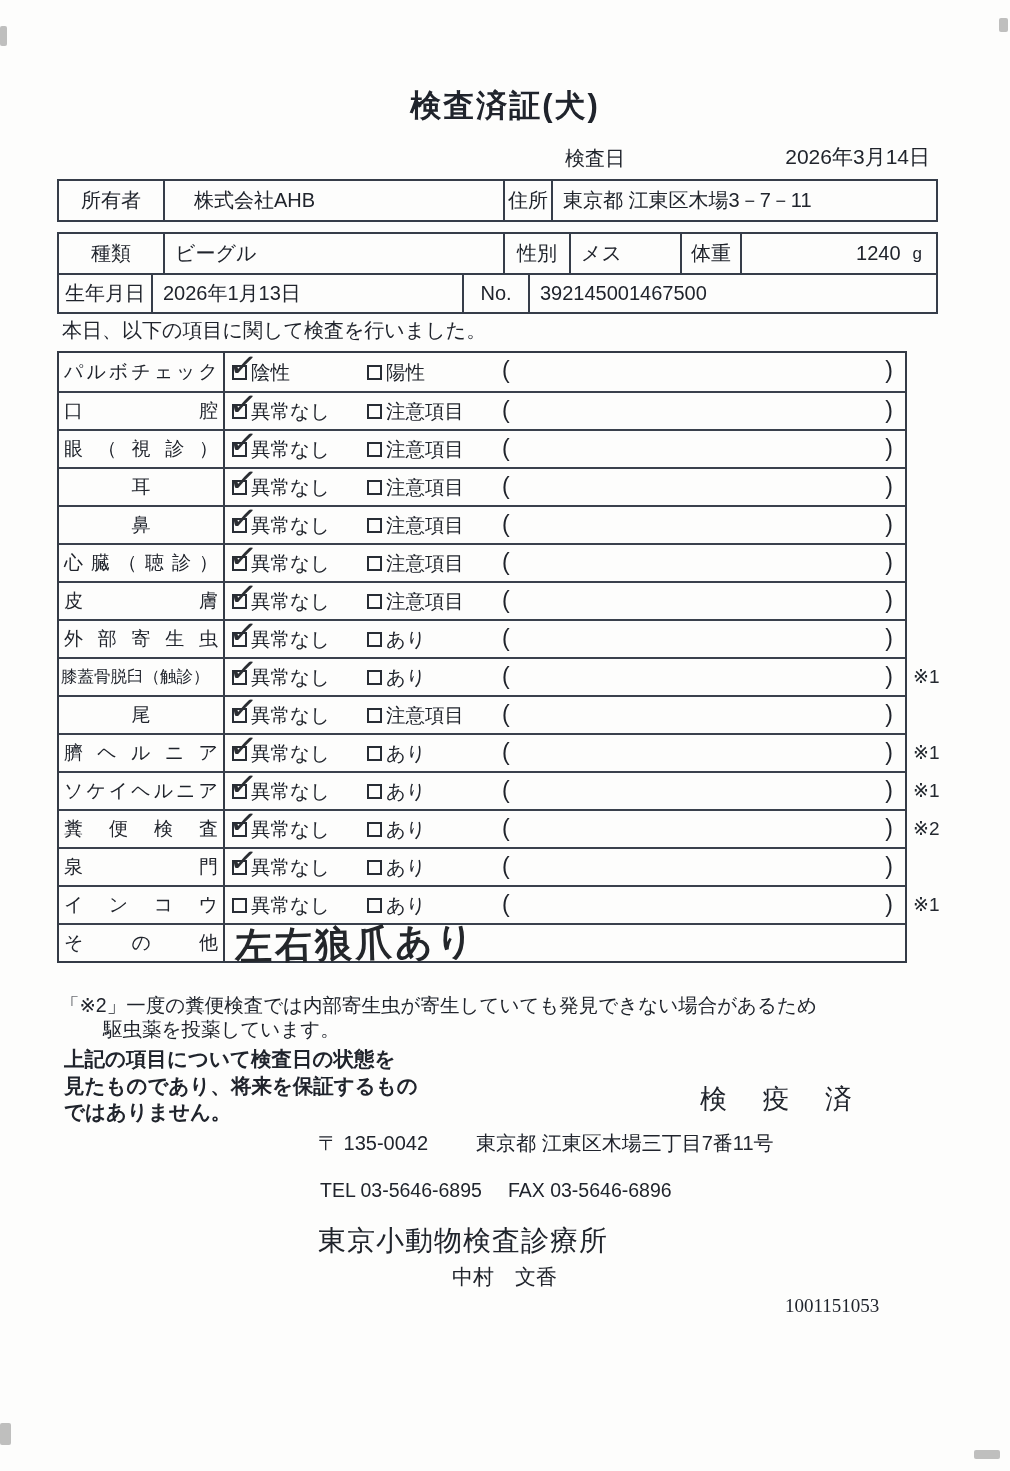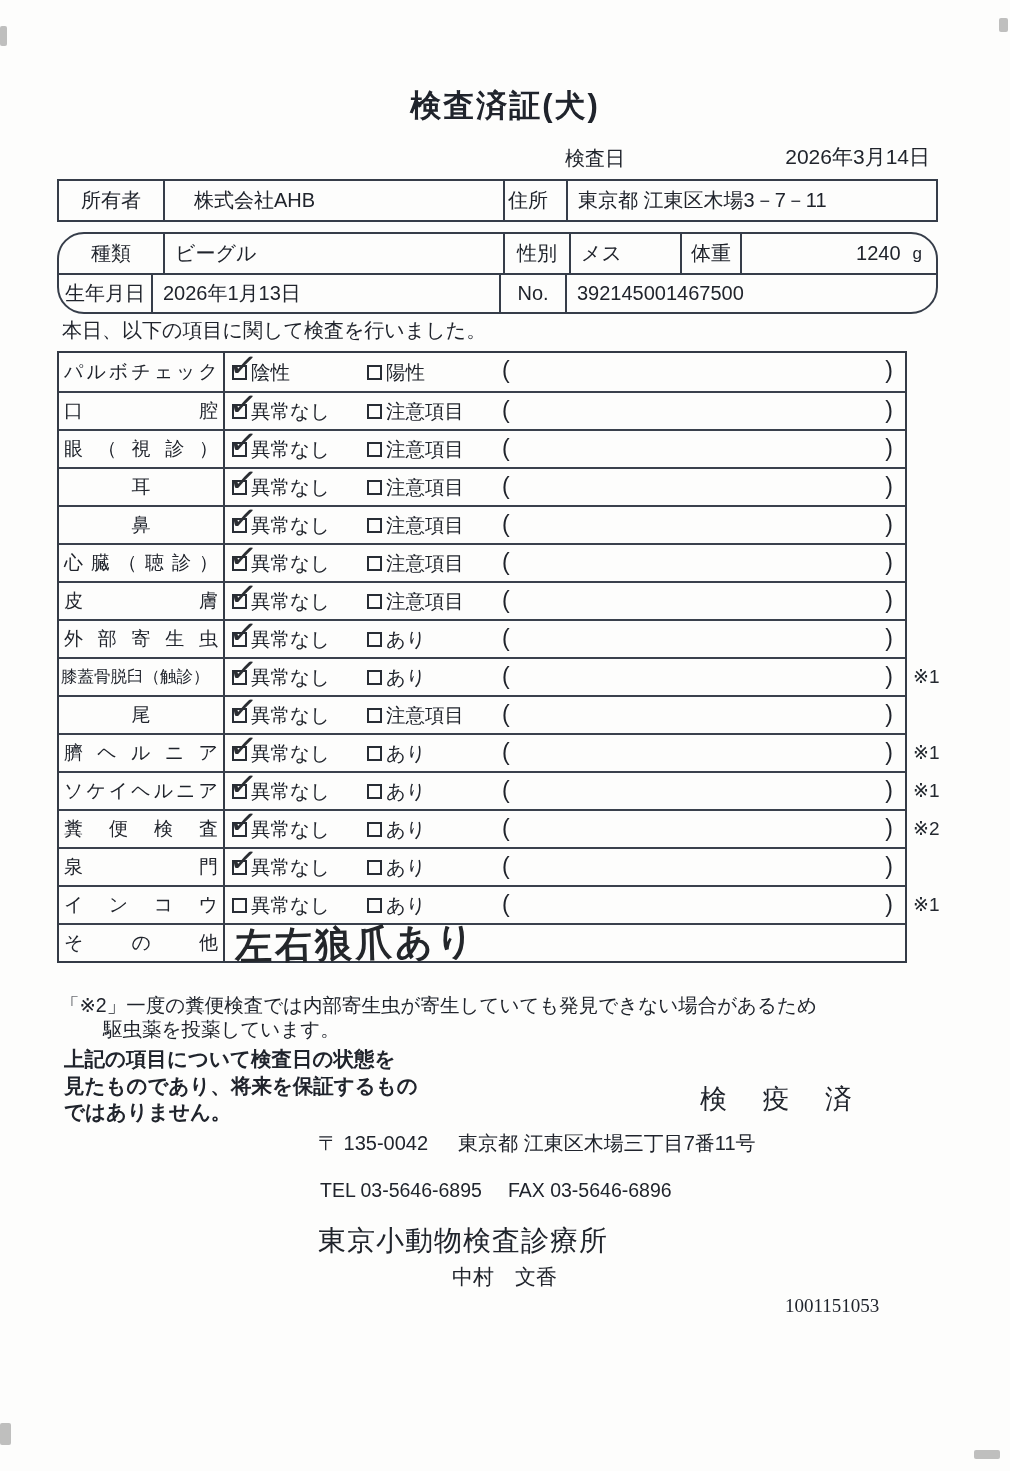--- a/index.html
+++ b/index.html
@@ -42,21 +42,21 @@
   .cb { position:absolute; left:0; top:0; width:15px; height:15px; border:2px solid #282d35; }
   .check { position:absolute; left:-3px; top:-17px; font-size:34px; font-weight:700; color:#2b2e33; transform:rotate(7deg); line-height:1; }
   .paren { position:absolute; top:4px; font-size:23px; font-weight:400; }
   .paren.po { left:277px; } .paren.pc { right:12px; }
   .note { position:absolute; left:calc(100% + 8px); top:6px; font-size:19px; white-space:nowrap; color:#242930; }
   .handwrite { position:absolute; left:10px; top:-6px; font-size:37px; font-weight:700; letter-spacing:3px; color:#23262a; transform:rotate(-1.5deg); white-space:nowrap; }
 
   .fn { left:60px; font-size:19.5px; }
   .disc { left:64px; top:1046px; font-size:20.5px; font-weight:600; line-height:26.5px; }
   .stamp { left:700px; top:1081px; font-size:27px; letter-spacing:14px; font-weight:500; }
-  .postal-line { left:318px; top:1130px; font-size:20px; display:flex; gap:30px; }
+  .postal-line { left:318px; top:1130px; font-size:20px; display:flex; gap:48px; }
   .tel-line { left:320px; top:1179px; font-size:19.5px; display:flex; gap:26px; }
   .clinic { left:318px; top:1222px; font-size:28px; letter-spacing:1px; font-weight:500; }
   .examiner { left:452px; top:1263px; font-size:21px; }
   .docnum { left:785px; top:1295px; font-size:19px;font-family:Liberation Serif, serif; }
 
   .smudge { background:#4a4a4a; opacity:.35; border-radius:2px; }
 </style>
 </head>
 <body>
 
@@ -65,39 +65,39 @@
   <div class="abs doc-title">検査済証(犬)</div>
 
   <div class="abs insp-label">検査日</div>
   <div class="abs insp-value">2026年3月14日</div>
 
   <div class="abs itable" style="top:179px; width:881px;">
     <div class="irow">
       <div class="icell lab" style="width:104px;">所有者</div>
       <div class="icell val" style="width:340px;padding-left:29px;">株式会社AHB</div>
       <div class="icell lab" style="width:48px;">住所</div>
-      <div class="icell val" style="flex:1;margin-left:15px;">東京都 江東区木場3－7－11</div>
+      <div class="icell val" style="flex:1;">東京都 江東区木場3－7－11</div>
     </div>
   </div>
 
-  <div class="abs itable" style="top:232px; width:881px;border-radius:27px;">
+  <div class="abs itable" style="top:232px; width:881px;">
     <div class="irow">
       <div class="icell lab" style="width:104px;">種類</div>
       <div class="icell val" style="width:340px;">ビーグル</div>
       <div class="icell lab" style="width:66px;">性別</div>
       <div class="icell val" style="width:111px;">メス</div>
       <div class="icell lab" style="width:60px;">体重</div>
       <div class="icell num" style="flex:1;">
         <span>1240</span>
         <span class="unit">g</span>
       </div>
     </div>
     <div class="irow">
       <div class="icell lab" style="width:92px;">生年月日</div>
-      <div class="icell val" style="width:348px;">2026年1月13日</div>
+      <div class="icell val" style="width:311px;">2026年1月13日</div>
       <div class="icell lab" style="width:66px;">No.</div>
       <div class="icell val" style="flex:1;">392145001467500</div>
     </div>
   </div>
 
   <div class="abs intro">本日、以下の項目に関して検査を行いました。</div>
 
   <div class="abs exam" id="exam-table">
       <div class="exam-row">
         <div class="item-cell just">

